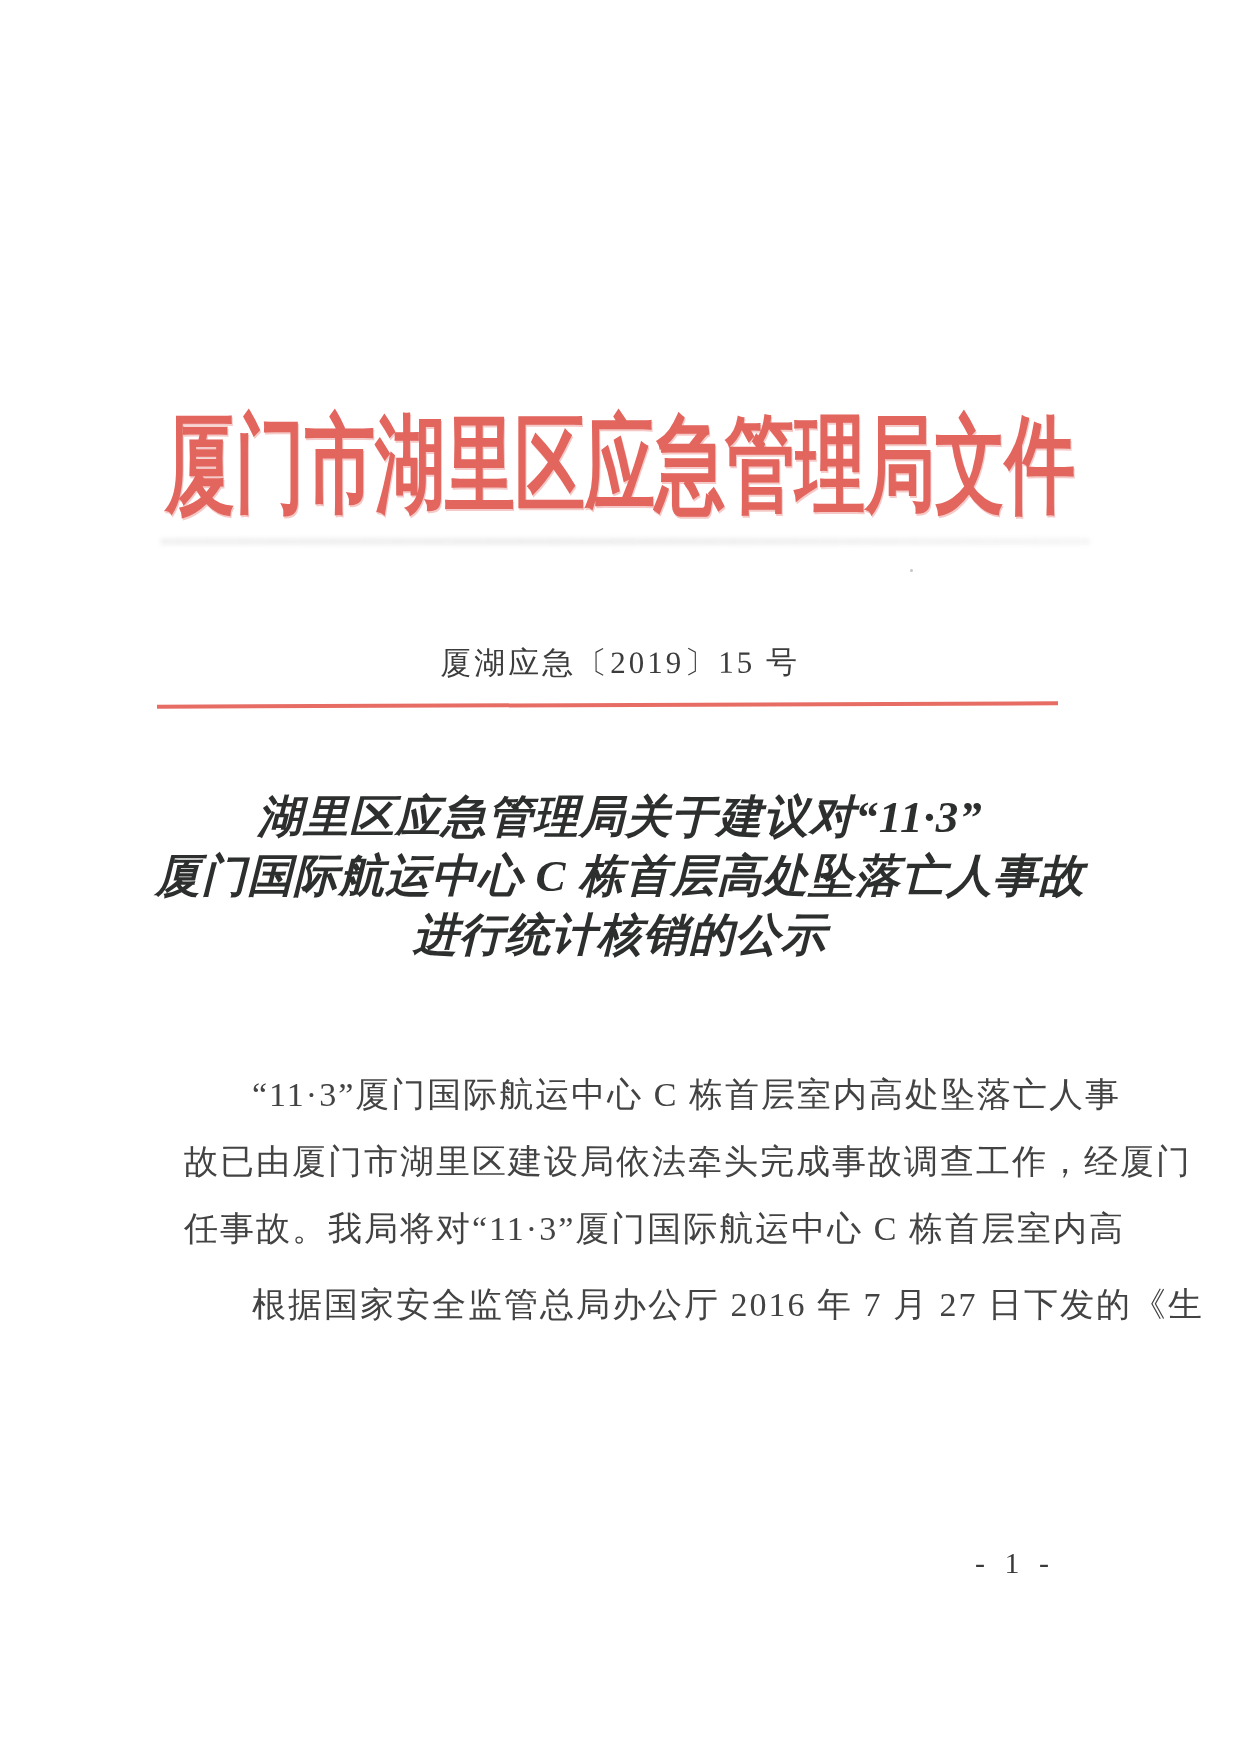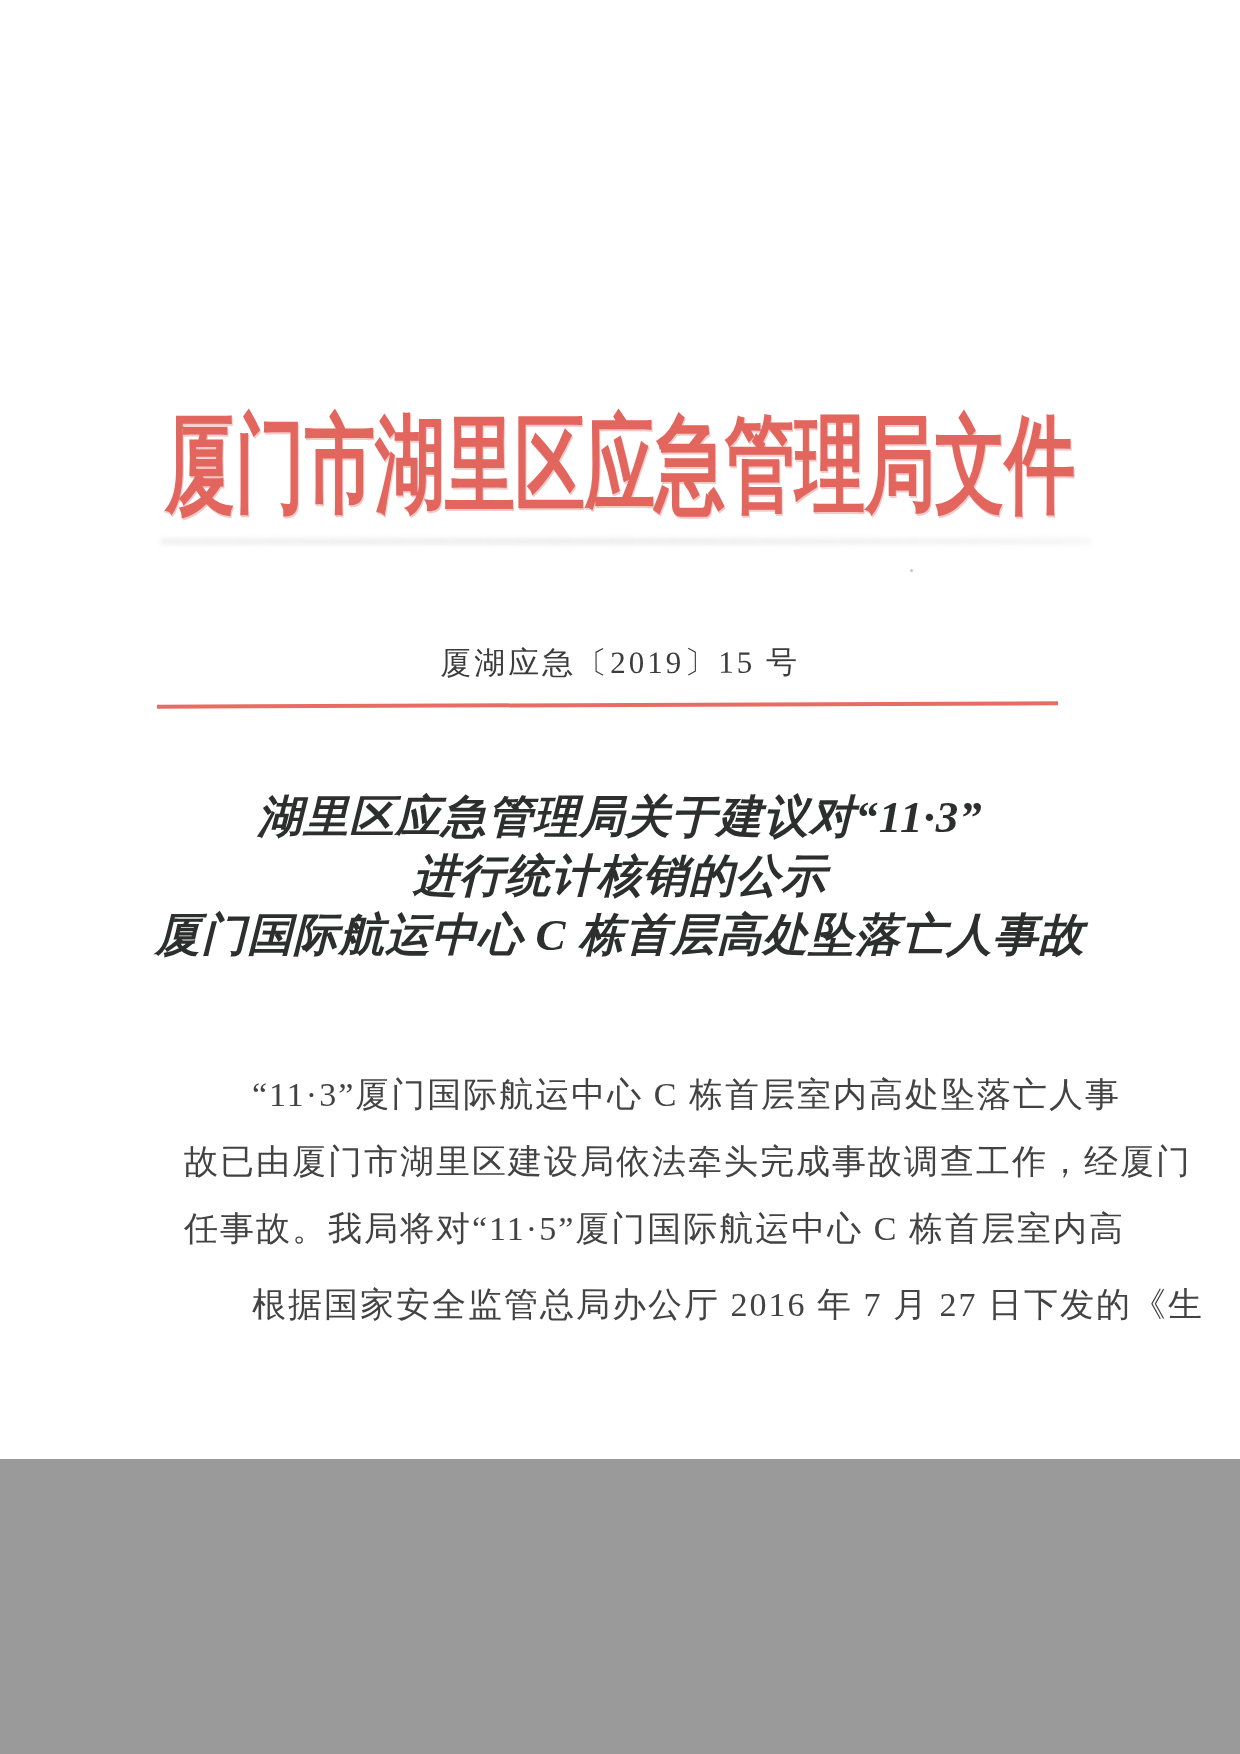--- a/index.html
+++ b/index.html
@@ -1,18 +1,18 @@
 <!DOCTYPE html>
 <html><head>
 <meta charset="utf-8">
 <style>
   html,body{margin:0;padding:0;background:#9a9a9a;}
   .page{
     position:relative;
-    width:1240px;height:1459px;
+    width:1240px;height:1754px;
     margin:0 auto;
     background:#ffffff;
     overflow:hidden;
     font-family:"Liberation Serif","DejaVu Serif",serif;
     color:#3a3a3a;
   }
   
   .header-title{
     position:absolute;
     top:413px;left:0;width:100%;
@@ -110,29 +110,29 @@
   <div class="speck s2"></div>
 
   <div class="header-title">厦门市湖里区应急管理局文件</div>
 
   <div class="doc-number">厦湖应急〔2019〕15 号</div>
 
   <div class="divider"></div>
 
   <div class="doc-title">
     <div>湖里区应急管理局关于建议对“11·3”</div>
+    <div>厦门国际航运中心 C 栋首层高处坠落亡人事故</div>
     <div>进行统计核销的公示</div>
-    <div>厦门国际航运中心 C 栋首层高处坠落亡人事故</div>
   </div>
 
   <div class="body-text">
     <div>
       <div class="body-line indent">“11·3”厦门国际航运中心 C 栋首层室内高处坠落亡人事</div>
       <div class="body-line">故已由厦门市湖里区建设局依法牵头完成事故调查工作，经厦门</div>
-      <div class="body-line">任事故。我局将对“11·5”厦门国际航运中心 C 栋首层室内高</div>
+      <div class="body-line">任事故。我局将对“11·3”厦门国际航运中心 C 栋首层室内高</div>
     </div>
     <div class="para-2">
       <div class="body-line indent">根据国家安全监管总局办公厅 2016 年 7 月 27 日下发的《生</div>
     </div>
   </div>
 
   <div class="page-number">- 1 -</div>
 
 </div>
 

